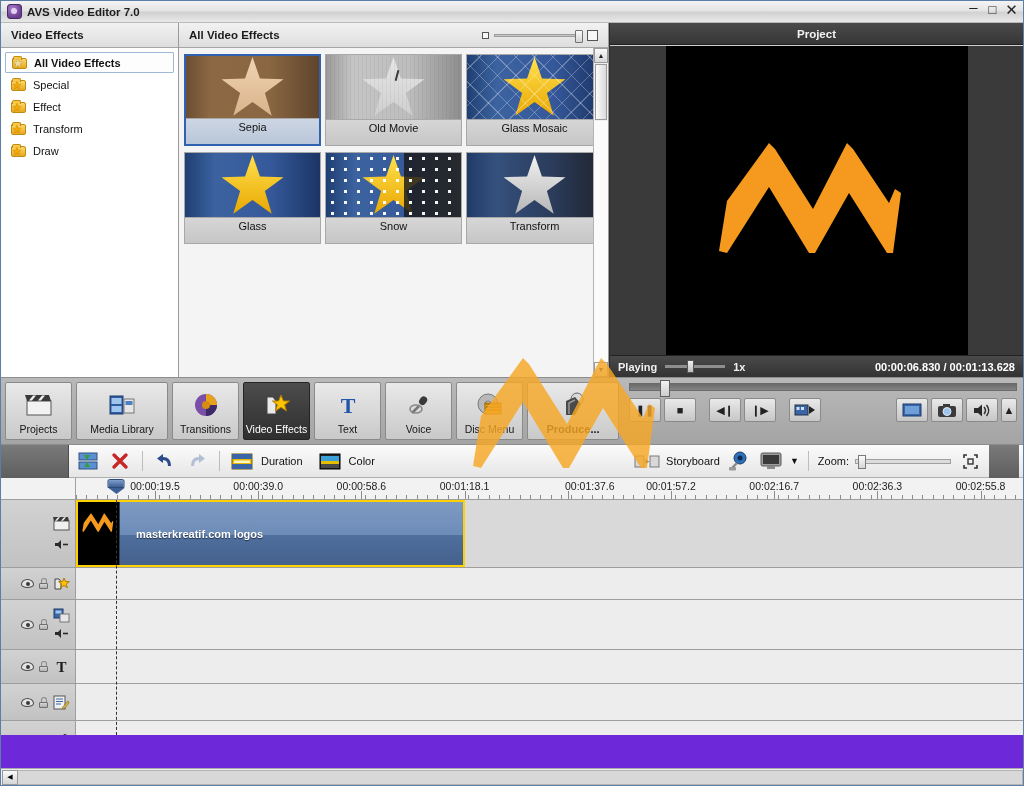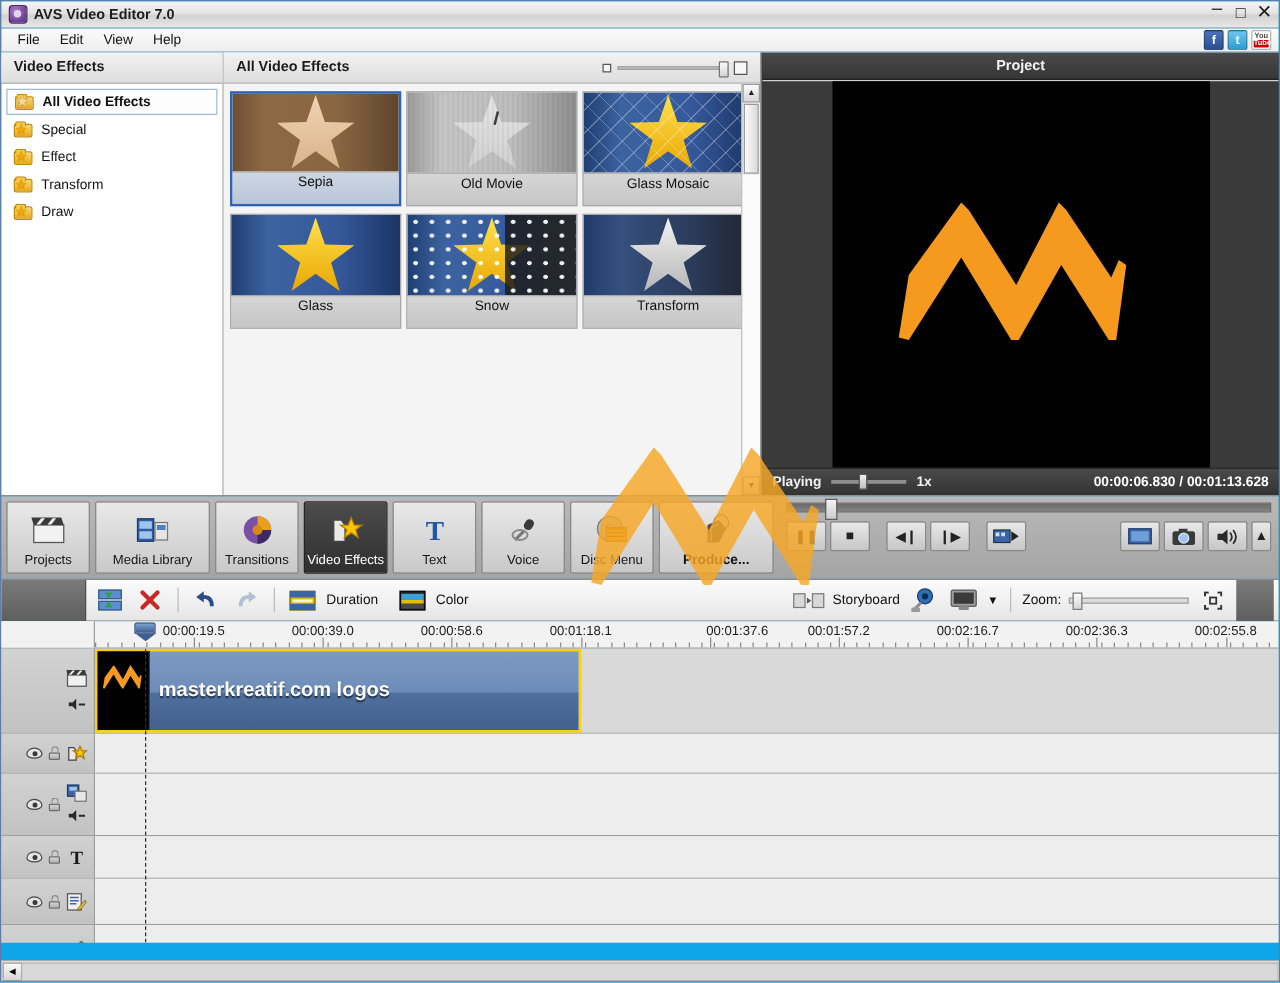--- a/index.html
+++ b/index.html
@@ -6,21 +6,21 @@
   html, body {
     width: 1024px; height: 786px;
     font-family: "Liberation Sans", sans-serif;
     font-size: 11px;
     overflow: hidden;
     background: #d4d0c8;
   }
   #app {
     position: relative;
     width: 1024px; height: 786px;
-    background: #0ea5e9;
+    background: #6d28d9;
     border: 1px solid #5b7fa6;
     overflow: hidden;
   }
 
   
   .titlebar {
     height: 22px;
     background: linear-gradient(180deg,#f4f4f4 0%,#e4e4e4 45%,#d2d2d2 55%,#e8e8e8 100%);
     border-bottom: 1px solid #b9b9b9;
     display: flex; align-items: center;
@@ -323,21 +323,21 @@
   .lock .body{position:absolute;bottom:0;width:9px;height:6px;background:linear-gradient(180deg,#d6d6d6,#b0b0b0);border:1px solid #6e6e6e;border-radius:1px;}
   .lock .shk{position:absolute;top:0;left:2px;width:6px;height:5px;border:1.5px solid #8a8a8a;border-bottom:none;border-radius:3px 3px 0 0;}
   .ticon-sm { width:17px; height:15px; display:flex; align-items:center; justify-content:center; }
 
   .clip {
     position:absolute; left:0; top:0; bottom:0;
     background: linear-gradient(180deg,#7d9ac2 0%,#6d8cb8 52%,#4f6f9e 53%,#44618c 100%);
     border:2px solid #ffd100; display:flex; align-items:stretch;
   }
   .clip-thumb { width:42px; background:#000; position:relative; flex:none; border-right:1px solid #2e3e55;}
-  .clip-name { font-size:16px; font-weight:bold; color:#fff; align-self:center; padding-left:7px;
+  .clip-name { font-size:11px; font-weight:bold; color:#fff; align-self:center; padding-left:16px;
                text-shadow: 0 1px 1px rgba(0,0,0,.6); }
   .playhead-line { position:absolute; top:0; bottom:0; width:0;
     border-left: 1px dashed #303030; z-index: 6; }
 
   
   .hscroll { position:absolute; left:0; right:0; bottom:0; height:17px;
     background:#eee; border-top:1px solid #a9a9a9; display:flex; align-items:center;}
   .hsbtn { width:16px; height:15px; margin-left:1px; background:linear-gradient(180deg,#fafafa,#d5d5d5);
     border:1px solid #9a9a9a; display:flex;align-items:center;justify-content:center;font-size:7px;}
   .hstrack { flex:1; height:15px; background:#d8d8d8; border:1px solid #b4b4b4; border-left:none; }
@@ -353,34 +353,20 @@
   <div class="titlebar">
     <div class="app-icon"></div>
     <div class="title-text">AVS Video Editor 7.0</div>
     <div class="win-btns">
       <div class="win-btn min">–</div>
       <div class="win-btn max">□</div>
       <div class="win-btn close">✕</div>
     </div>
   </div>
 
-  <div class="menubar">
-    <div class="menu-item">File</div>
-    <div class="menu-item">Edit</div>
-    <div class="menu-item">View</div>
-    <div class="menu-item">Help</div>
-    <div class="social">
-      <div class="sbtn fb">f</div>
-      <div class="sbtn tw">t</div>
-      <div class="sbtn yt">
-        <div class="yt-top">You</div>
-        <div class="yt-bot">Tube</div>
-      </div>
-    </div>
-  </div>
 
   <div class="upper">
 
     <div class="sidebar">
       <div class="panel-head">Video Effects</div>
       <div class="side-list">
         <div class="side-item active">
           <span class="folder-star">
             <span class="f"></span>
               <span class="star-glyph">★</span>

